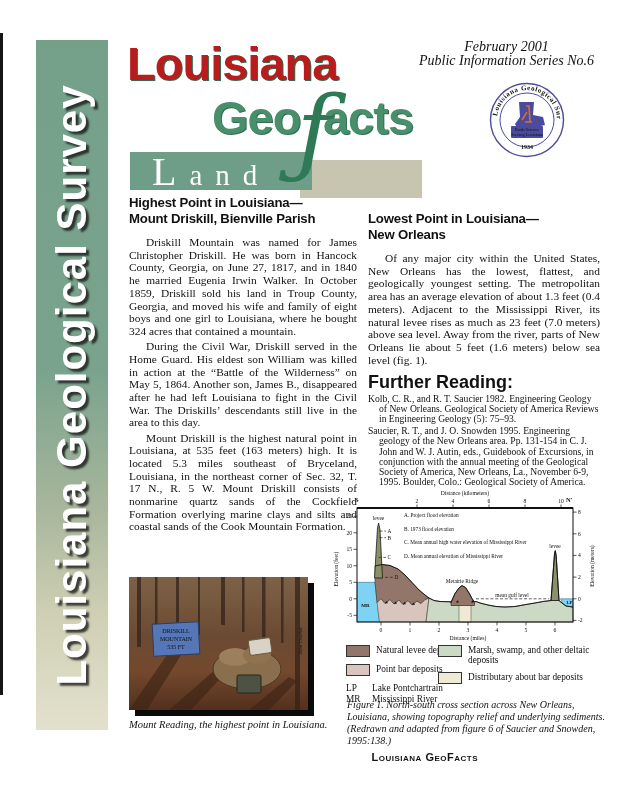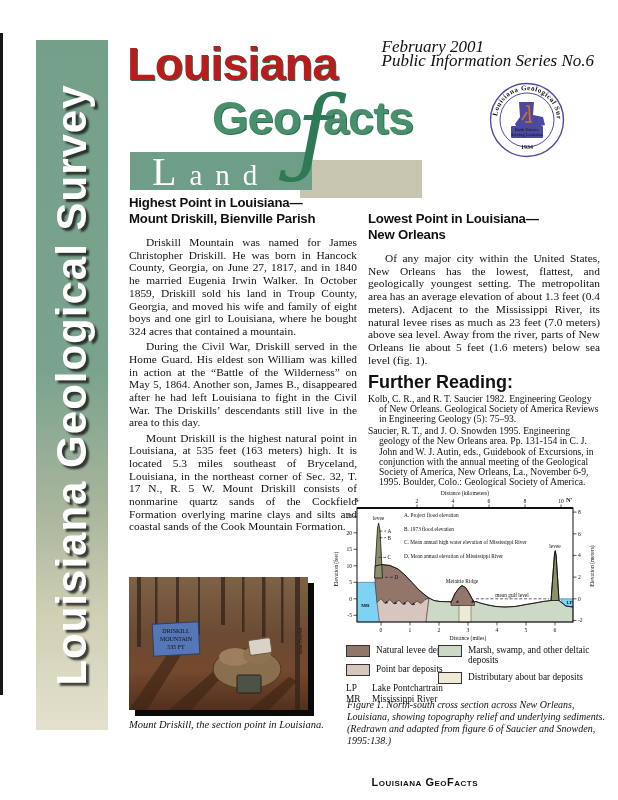--- a/index.html
+++ b/index.html
@@ -17,21 +17,21 @@
                 color:#ffffff;letter-spacing:1px;text-shadow:-3px 3px 2px rgba(25,25,25,.8);}
 
   
   .title1{left:127px;top:36px;font-family:"Liberation Sans",sans-serif;font-weight:bold;
           font-size:47px;color:#b91c1c;letter-spacing:-1px;text-shadow:1px 1px 0 #2f6e52;}
   .title2{left:212px;top:90px;font-family:"Liberation Sans",sans-serif;font-weight:bold;
           font-size:47px;color:#4a8f6c;letter-spacing:-1px;text-shadow:1px 1px 0 #2f6e52;z-index:6;}
   .bigf{display:inline-block;font-family:"DejaVu Serif","Liberation Serif",serif;font-style:italic;
         font-weight:normal;font-size:96px;line-height:0;color:#2e7a57;vertical-align:-30px;
         margin:0 -8px 0 -4px;text-shadow:none;}
-  .dateblock{right:24px;top:40px;text-align:left;font-style:italic;font-size:17px;line-height:14px;}
+  .dateblock{right:24px;top:40px;text-align:center;font-style:italic;font-size:14px;line-height:14px;}
   .logo{left:489px;top:82px;}
 
   
   .band-green{left:130px;top:152px;width:182px;height:38px;background:#6f9e88;z-index:1;}
   .band-tan{left:300px;top:160px;width:122px;height:38px;background:#c7c4b0;z-index:0;}
   .band-label{left:152px;top:153px;width:220px;z-index:2;color:#fff;
               font-family:Liberation Serif, serif;font-size:29px;letter-spacing:13px;line-height:38px;}
   .band-label::first-letter{font-size:40px;}
 
   
@@ -56,21 +56,21 @@
   svg text{font-family:"Liberation Serif",serif;fill:#111;}
   .leg-col1{left:346px;top:645px;width:120px;}
   .leg-col2{left:438px;top:645px;width:172px;}
   .leg-item{display:flex;align-items:flex-start;margin-bottom:7px;font-size:9.3px;line-height:10px;}
   .swatch{width:22px;height:10px;border:1px solid #333;margin-right:6px;flex:0 0 auto;}
   .abbr-row{display:flex;font-size:9.3px;line-height:10px;margin-bottom:1px;}
   .abbr-key{width:26px;flex:0 0 auto;}
   .fig-caption{left:347px;top:699px;width:268px;font-style:italic;font-size:10px;line-height:11.9px;text-align:left;}
 
   .footer{right:140px;top:751px;font-family:"Liberation Sans",sans-serif;font-weight:bold;
-          font-size:11px;font-variant:small-caps;letter-spacing:.5px;margin-top:25px;}
+          font-size:11px;font-variant:small-caps;letter-spacing:.5px;}
 </style>
 </head>
 <body>
 
 <div class="page">
 
   <div class="abs edge-rule"></div>
 
   <div class="abs sidebar">
     <div class="sidebar-text">Louisiana Geological Survey</div>
@@ -160,21 +160,21 @@
       </g>
       <g>
         <rect x="24" y="46" width="46" height="32" fill="#5577b8" stroke="#2e3f66" transform="rotate(-3 47 62)"></rect>
         <text x="47" y="56" font-size="6" fill="#ffffff" text-anchor="middle" font-family="Liberation Sans, sans-serif">DRISKILL</text>
         <text x="47" y="64" font-size="6" fill="#ffffff" text-anchor="middle" font-family="Liberation Sans, sans-serif">MOUNTAIN</text>
         <text x="47" y="72" font-size="6" fill="#eeeeee" text-anchor="middle" font-family="Liberation Sans, sans-serif">535 FT</text>
       </g>
       <text x="173" y="64" font-size="5" font-style="italic" fill="#ddd4c2" text-anchor="middle" transform="rotate(-90 173 64)">John Crochet</text>
     </svg>
   </div>
-  <div class="abs photo-caption">Mount Driskill, the section point in Louisiana.</div>
+  <div class="abs photo-caption">Mount Reading, the highest point in Louisiana.</div>
 
   <svg class="abs figsvg" width="288" height="156" viewBox="0 0 288 156">
 
     <polygon points="27,96.3 45,96.3 49.5,136 27,136" stroke="#24507c" stroke-width="0.5" fill="#7ed2f4"></polygon>
     <polygon points="47,116.5 51,112.5 55,117.5 60,113.5 64,118 69,114 73,118.5 78,114.5 82,119 87,115 91,117.5 95,113.5 99,112 96,136 49.5,136" stroke="#4a4038" stroke-width="0.5" fill="#d8c6be"></polygon>
     <polygon points="45,96.3 45,80 52,78.5 60,79.5 68,83 75,89 82,96.5 89,104 95,109 99,112 95,113.5 91,117.5 87,115 82,119 78,114.5 73,118.5 69,114 64,118 60,113.5 55,117.5 51,112.5 47,116.5" stroke="#3a302a" stroke-width="0.6" fill="#93766a"></polygon>
     <polygon points="99,112 104,114.5 110,115.5 121,115.8 146,115.5 150,117 158,119 166,120.5 175,121 185,120.5 196,118.5 205,117 213,115.5 221,114.5 229,114.5 232,117 236,120 243,121 243,136 96,136" stroke="#3a302a" stroke-width="0.6" fill="#ccd9c4"></polygon>
     <polygon points="129,111.5 141,111.5 141,136 129,136" stroke="#4a4038" stroke-width="0.5" fill="#efead6"></polygon>
     <polygon points="121,116.5 125,107.5 129,102 132,99.6 135.5,101.5 139,107 142,112.5 144.5,116.5 144.5,119.5 121,119.5" stroke="#2a2a2a" stroke-width="0.7" fill="#93766a"></polygon>
     <polygon points="44.5,92 47.5,42 48.6,37 50,44 52.5,92" stroke="#1a1a1a" stroke-width="0.8" fill="#8a9168"></polygon>

